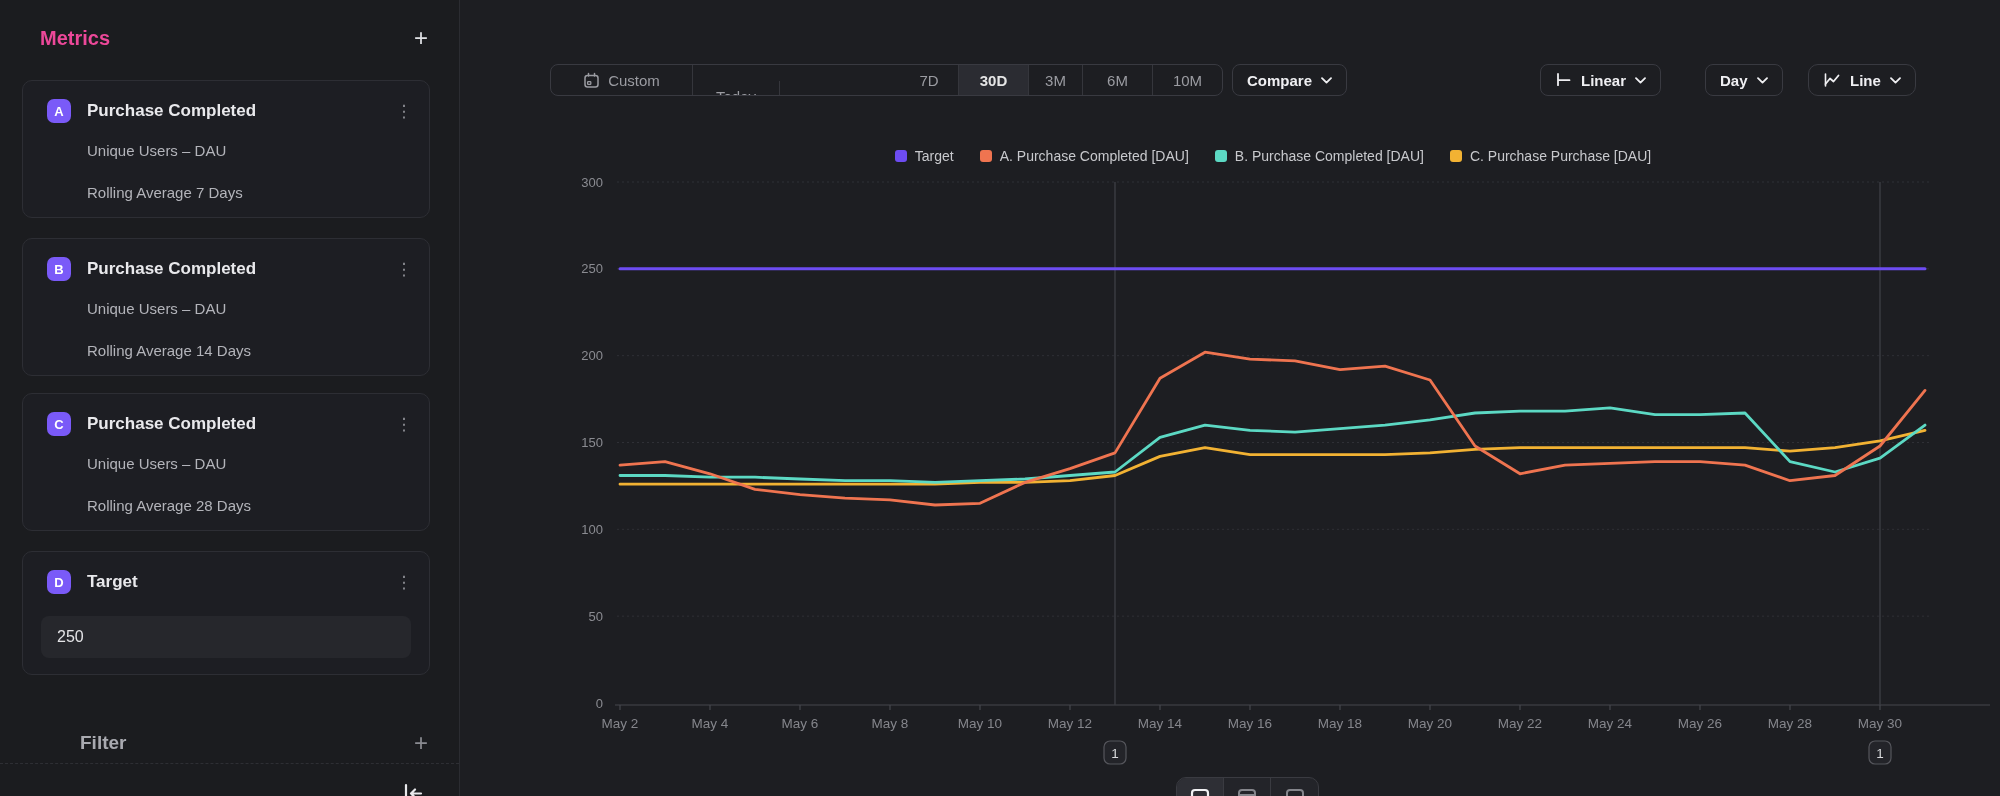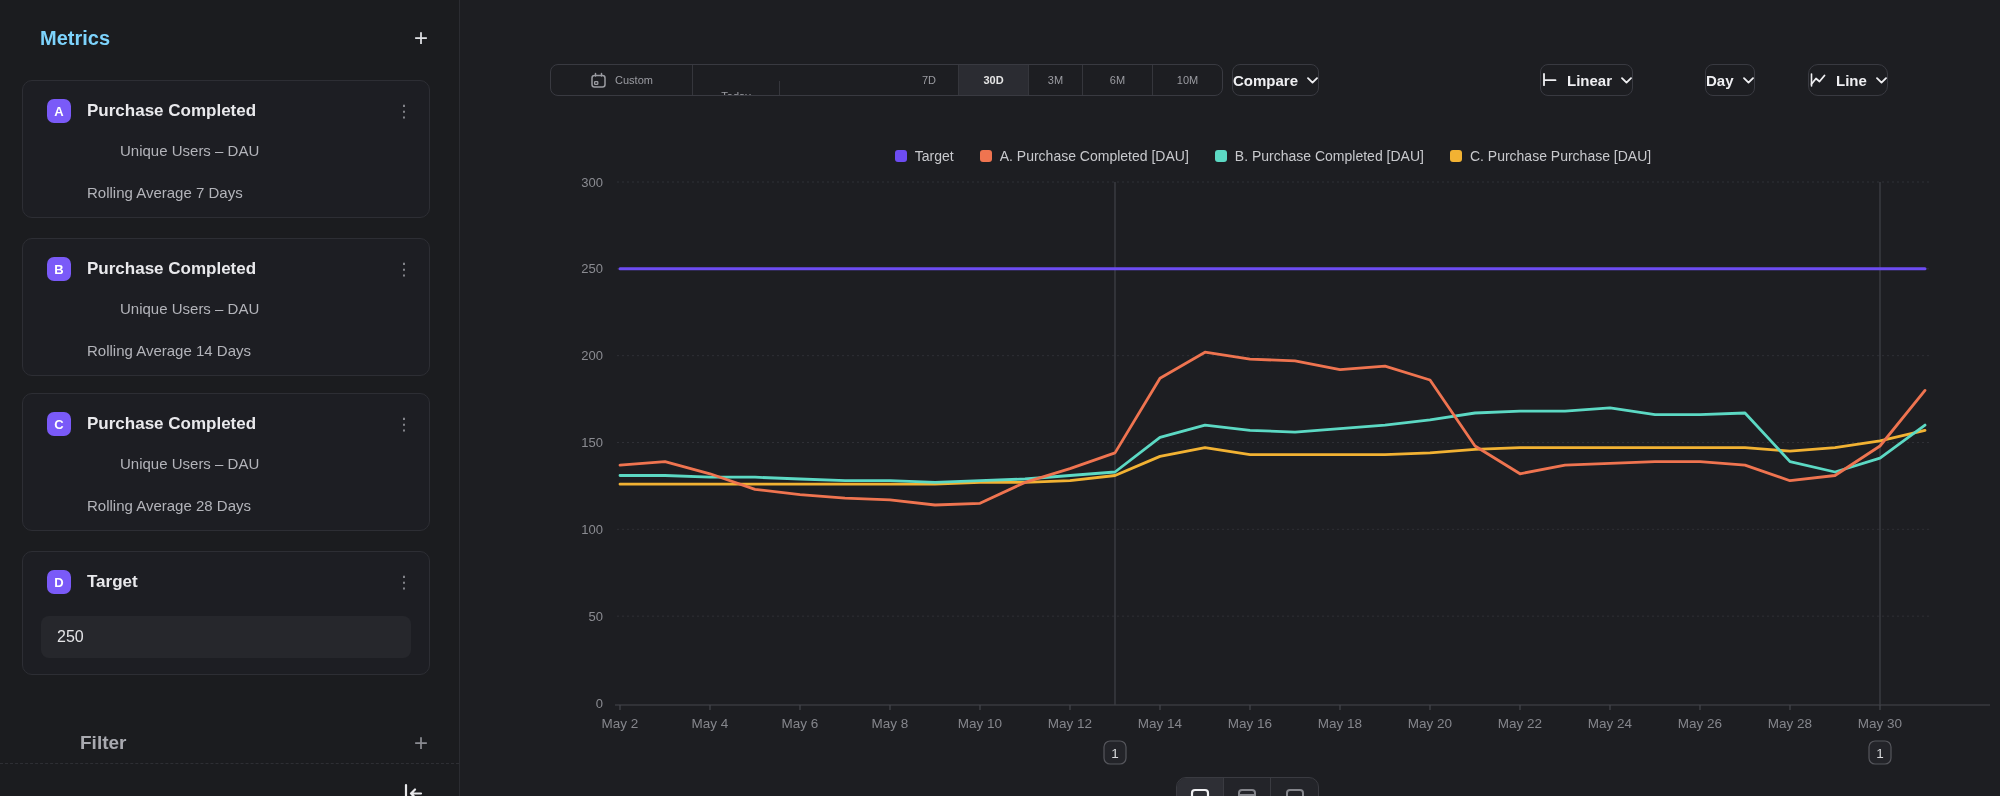--- a/index.html
+++ b/index.html
@@ -9,62 +9,62 @@
     font-family:"Liberation Sans", sans-serif;
     color:#ECECEF;
     position:relative;
   }
   
   .sidebar {
     position:absolute; left:0; top:0; width:460px; height:796px;
     background:#1B1C1F; border-right:1px solid #2B2C31;
   }
   .sb-header { position:absolute; left:40px; top:24px; right:24px; height:28px; display:flex; align-items:center; justify-content:space-between; }
-  .sb-title { font-size:20px; font-weight:700; color:#7dd3fc; }
+  .sb-title { font-size:20px; font-weight:700; color:#ec4899; }
   .plus-btn { width:28px; height:28px; display:flex; align-items:center; justify-content:center;
     color:#DFE0E4; font-size:24px; font-weight:300; cursor:pointer; line-height:1; }
   .plus-btn.dim { color:#8A8B91; }
   .card {
     position:absolute; left:22px; width:408px; border:1px solid #2D2E34; border-radius:10px;
     background:#1D1E23;
   }
   .card-head { position:absolute; left:24px; right:14px; top:18px; height:24px; display:flex; align-items:center; }
   .badge {
     width:24px; height:24px; border-radius:7px; background:#7A5AF8; color:#FFFFFF;
     display:flex; align-items:center; justify-content:center; font-size:13px; font-weight:700;
     flex:0 0 auto;
   }
   .card-title { margin-left:16px; font-size:17px; font-weight:700; color:#E9E9EC; flex:1 1 auto; }
   .kebab { width:22px; text-align:center; color:#8F9096; font-size:17px; letter-spacing:0; cursor:pointer; }
   .card-sub { position:absolute; left:64px; right:20px; font-size:15px; color:#B3B4BA; }
-  .sub1 { top:61px;margin-left:33px; } .sub2 { top:103px; }
+  .sub1 { top:61px; } .sub2 { top:103px; }
   .target-input {
     position:absolute; left:18px; right:18px; top:64px; height:42px; border-radius:8px;
     background:#26272C; color:#E4E4E7; font-size:16px; display:flex; align-items:center; padding:0 16px;
   }
   .filter-row { position:absolute; left:40px; top:728px; right:24px; height:30px; display:flex; align-items:center; justify-content:space-between; }
   .filter-label { font-size:19px; font-weight:700; color:#A9AAB0;margin-left:40px; }
   .sb-footline { position:absolute; left:0; right:0; top:763px; border-top:1px dashed #2E2F34; }
   .collapse-btn { position:absolute; left:400px; top:782px; width:26px; height:26px; color:#E8E8EB; cursor:pointer; }
 
   
   .rangebar {
     position:absolute; left:550px; top:64px; height:32px; display:flex;
     border:1px solid #393A41; border-radius:8px; overflow:hidden; background:#1D1E22;
   }
   .seg {
     display:flex; align-items:center; justify-content:center; gap:8px;
-    font-size:11px; color:#9B9CA2; border-right:1px solid #35363C; cursor:pointer;
+    font-size:15px; color:#9B9CA2; border-right:1px solid #35363C; cursor:pointer;
     height:100%;
   }
   .seg:last-child { border-right:none; }
   .seg.sel { background:#2B2C32; color:#e5e5e5; font-weight:700; }
   .tb-btn {
     position:absolute; top:64px; height:32px; border:1px solid #393A41; border-radius:8px;
-    display:flex; align-items:center; justify-content:center; gap:9px; padding:0 0;
+    display:flex; align-items:center; justify-content:center; gap:9px; padding:0 14px;
     font-size:15px; font-weight:700; color:#EFEFF2; cursor:pointer; background:#1D1E22;
   }
   .tb-icon { display:flex; align-items:center; }
 
   
   .legend {
     position:absolute; left:617px; top:146px; width:1312px; height:20px;
     display:flex; align-items:center; justify-content:center; gap:26px;
   }
   .lg-item { display:flex; align-items:center; gap:8px; cursor:pointer; }

